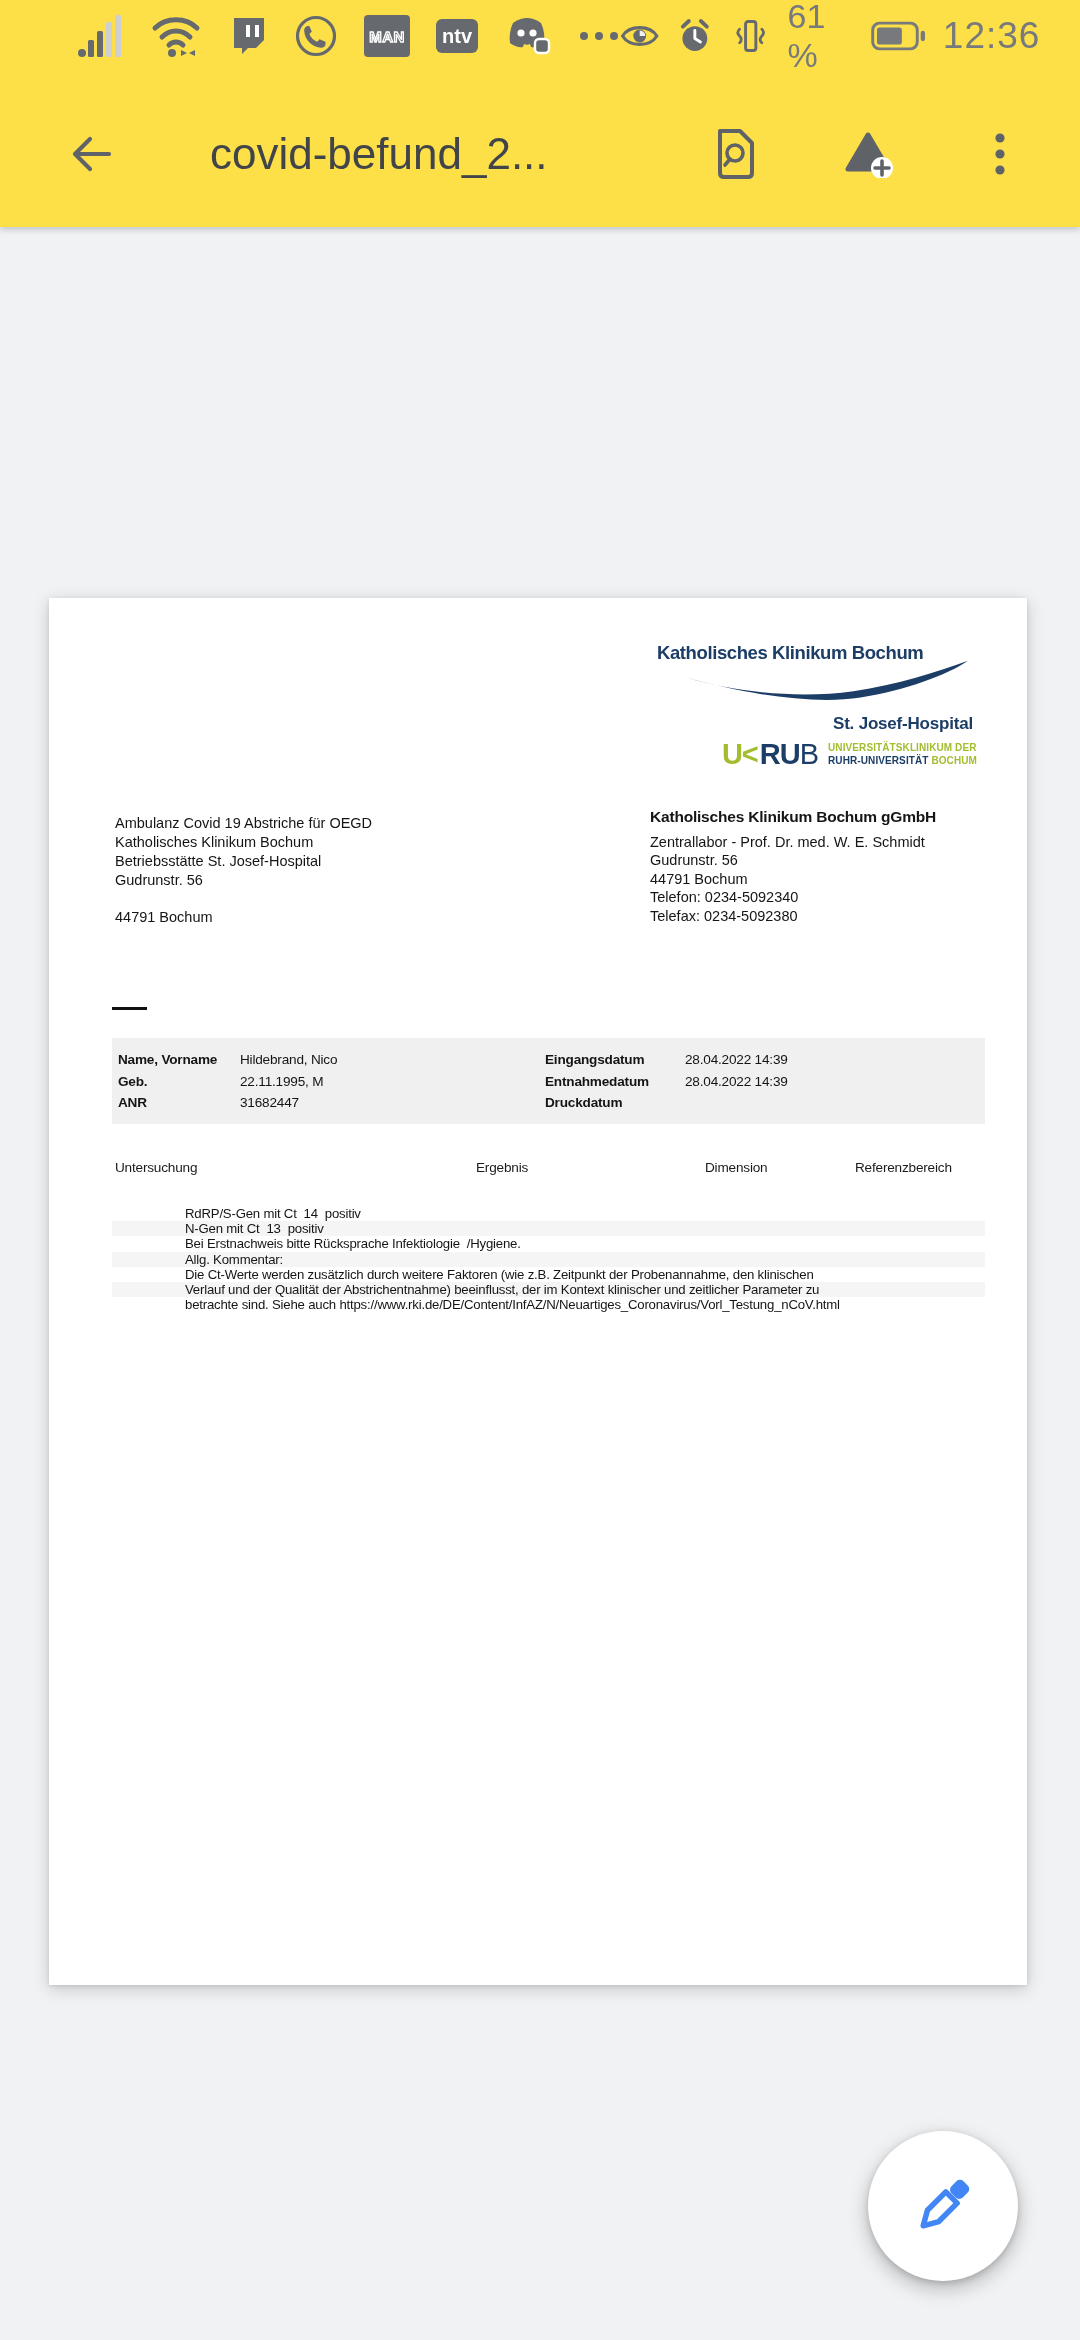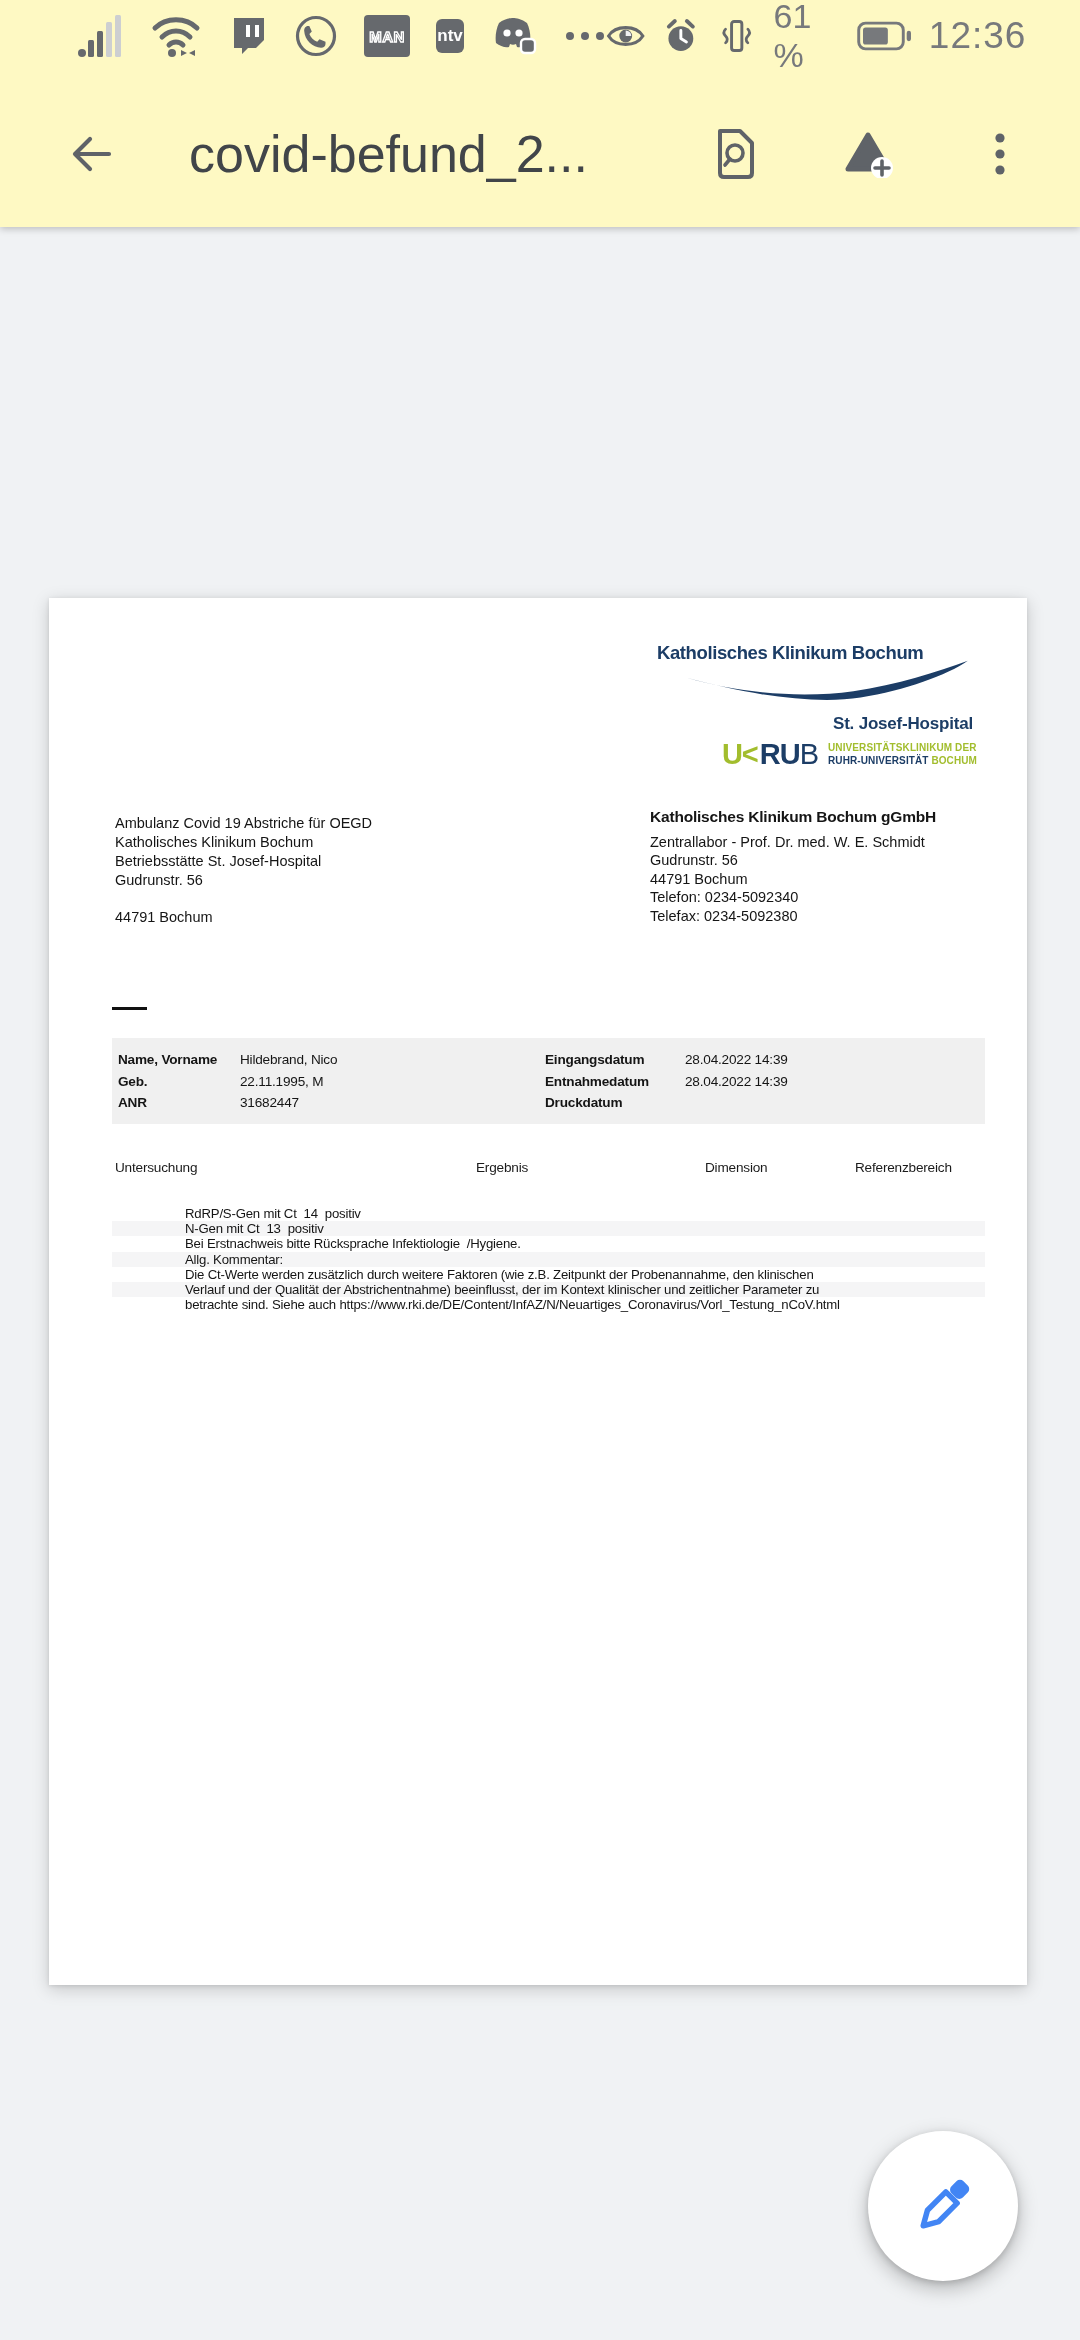--- a/index.html
+++ b/index.html
@@ -1,32 +1,32 @@
 <!DOCTYPE html>
 <html><head>
 <meta charset="utf-8">
 <style>
   html,body{margin:0;padding:0;}
   body{width:1080px;height:2340px;background:#f0f2f4;font-family:"Liberation Sans",sans-serif;overflow:hidden;position:relative;}
   .screen{position:absolute;inset:0;width:1080px;height:2340px;}
 
   
-  .header{position:absolute;left:0;top:0;width:1080px;height:227px;background:#fef9c3;box-shadow:0 2px 7px rgba(0,0,0,.22);z-index:5;}
+  .header{position:absolute;left:0;top:0;width:1080px;height:227px;background:#fde047;box-shadow:0 2px 7px rgba(0,0,0,.22);z-index:5;}
   .statusbar{position:absolute;left:0;top:0;width:1080px;height:66px;display:flex;align-items:center;justify-content:space-between;padding:6px 60px 0 78px;box-sizing:border-box;color:#6a6d71;}
   .sb-left{display:flex;align-items:center;gap:26px;}
   .sb-right{display:flex;align-items:center;gap:17px;}
   .sb-badge{background:#66696d;color:#fff;font-weight:bold;display:flex;align-items:center;justify-content:center;border-radius:4px;}
   .sb-badge.man{width:46px;height:42px;font-size:15px;letter-spacing:.5px;color:transparent;-webkit-text-stroke:1.3px #fff;}
-  .sb-badge.ntv{width:28px;height:34px;font-size:17px;border-radius:6px;}
+  .sb-badge.ntv{width:42px;height:34px;font-size:20px;border-radius:6px;}
   .sb-text{font-size:34px;color:#77797c;}
   .sb-time{font-size:37px;color:#77797c;letter-spacing:1px;}
   .sb-ic{display:block;}
 
   .appbar{position:absolute;left:0;top:94px;width:1080px;height:120px;display:flex;align-items:center;padding:0 52px 0 62px;box-sizing:border-box;}
-  .appbar-title{font-size:52px;color:#414549;margin-left:71px;flex:0 1 auto;white-space:nowrap;overflow:hidden;}
+  .appbar-title{font-size:44px;color:#414549;margin-left:92px;flex:0 1 auto;white-space:nowrap;overflow:hidden;}
   .appbar-spacer{flex:1;}
   .ab-btn{width:56px;height:56px;display:flex;align-items:center;justify-content:center;}
   .ab-group{display:flex;align-items:center;gap:76px;}
 
   
   .viewport{position:absolute;left:0;top:227px;width:1080px;height:2113px;border-radius:20px;}
   .doc-page{position:absolute;left:49px;top:371px;width:978px;height:1387px;background:#ffffff;box-shadow:0 4px 16px rgba(0,0,0,.18),0 1px 4px rgba(0,0,0,.10);color:#151515;}
   .abs{position:absolute;}
   .navy{color:#1c3d66;}
   .green{color:#a2bd2d;}

